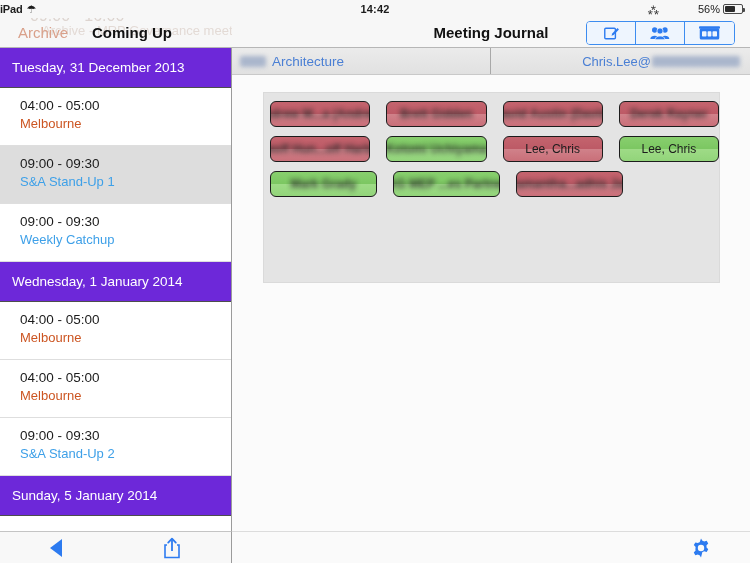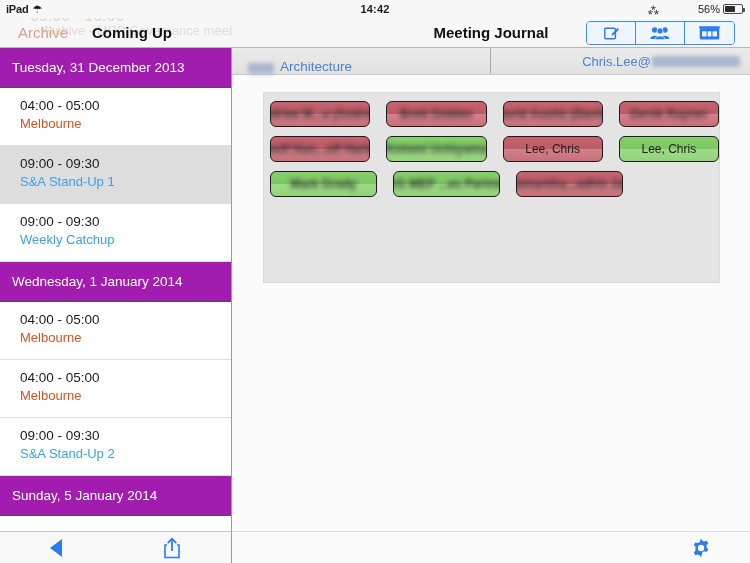--- a/index.html
+++ b/index.html
@@ -13,21 +13,21 @@
   }
 
   
   #status-bar{
     position:absolute; top:0; left:0; width:750px; height:18px;
     background:#f7f7f7;
     display:flex; align-items:center;
     font-size:11px; color:#1c1c1c;
     z-index:40;
   }
-  #status-left{ display:flex; align-items:center; gap:4px; padding-left:6px; width:200px; }
+  #status-left{ display:flex; align-items:center; gap:4px; width:200px; }
   #status-device{ font-weight:bold; font-size:11px; letter-spacing:-0.2px; }
   .wifi-glyph{ font-size:11px; line-height:1; display:inline-block; transform:translateY(0px); }
   #status-center{ flex:1; text-align:center; font-weight:bold; font-size:11px; letter-spacing:0.2px;}
   #status-right{ width:200px; display:flex; align-items:center; justify-content:flex-end; gap:3px; padding-right:7px;}
   #battery-pct{ font-weight:normal; font-size:11px;padding-left:36px; }
   .battery-shell{
     width:20px;height:10px;border:1px solid #4a4a4a;border-radius:2px;position:relative;
     display:inline-block;
   }
   .battery-shell:after{
@@ -92,21 +92,21 @@
 
   
   #sidebar{
     position:absolute; top:48px; left:0; width:232px; height:515px;
     background:#ffffff;
     border-right:1px solid #9b9b9b;
     overflow:hidden;
     z-index:10;
   }
   .date-header{
-    height:40px; background:#a21caf; color:#fff;
+    height:40px; background:#6d28d9; color:#fff;
     display:flex; align-items:center; padding-left:12px;
     font-size:13.5px;
     border-bottom:1px solid #4d4d4d;
   }
   .event-row{
     height:58px; background:#fff;
     padding:10px 12px 0 20px;
     border-bottom:1px solid #dedede;
     cursor:pointer;
   }
@@ -124,21 +124,21 @@
   }
   #breadcrumb-bar{
     position:relative;
     height:27px; width:518px;
     background:linear-gradient(to bottom,#ebebeb,#e1e1e1);
     border-bottom:1px solid #c9c9c9;
     display:flex; align-items:center;
   }
   #crumb-left{
     width:259px; height:100%;
-    display:flex; align-items:flex-end; gap:6px; padding-left:16px;
+    display:flex; align-items:center; gap:6px; padding-left:8px;
     border-right:1px solid #a8a8a8;
     cursor:pointer;
   }
   .redact{
     background:#aab6cc; border-radius:2px; filter:blur(2.2px); display:inline-block;
   }
   #crumb-arch{ color:#4a7fd4; font-size:13.5px; }
   #crumb-right{
     flex:1; height:100%;
     display:flex; align-items:center; justify-content:flex-end; padding-right:10px;

